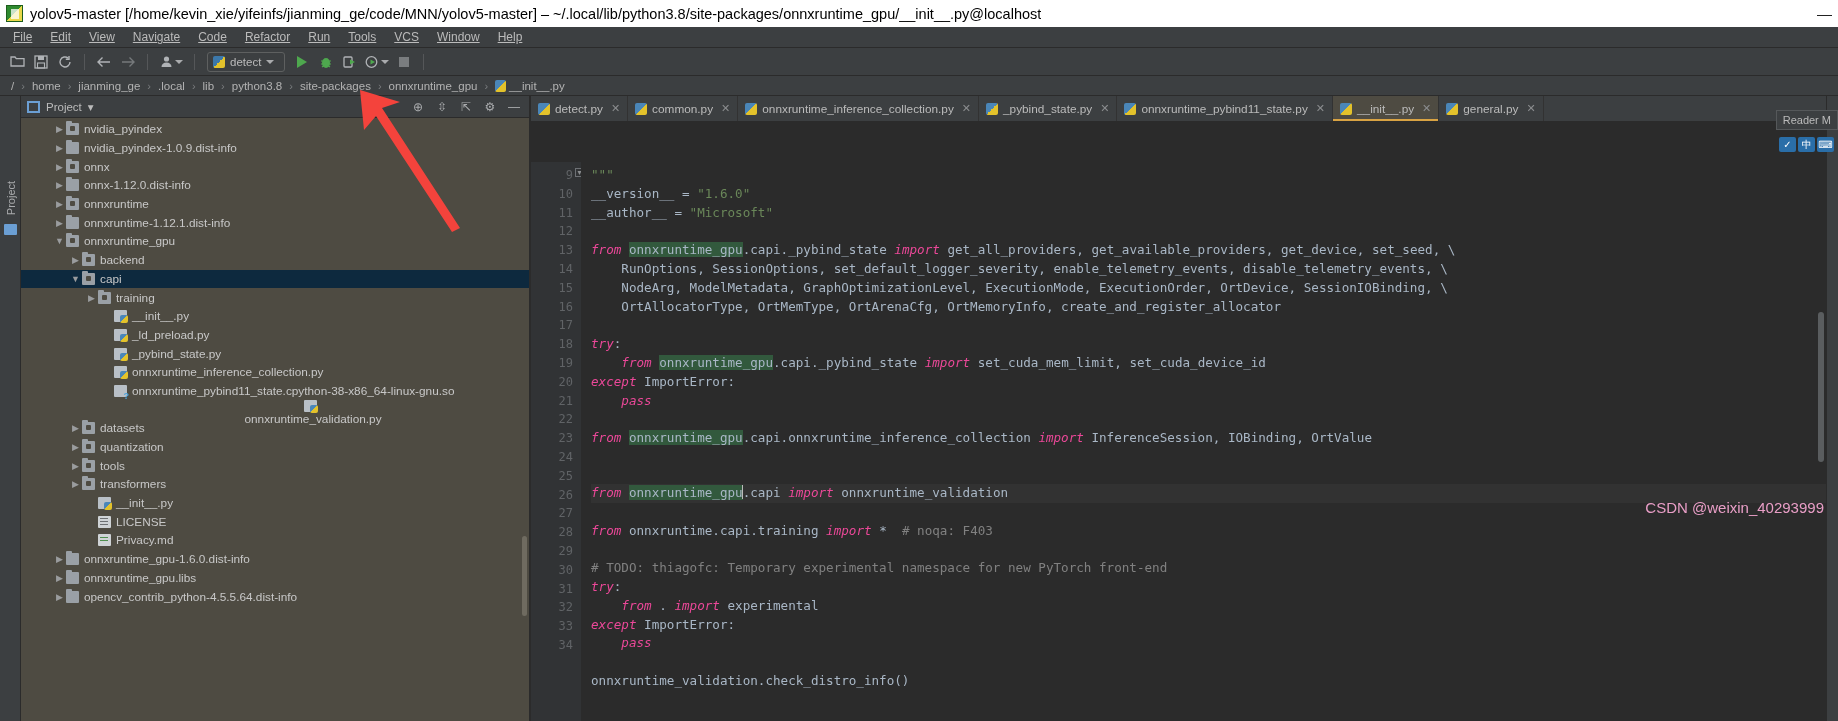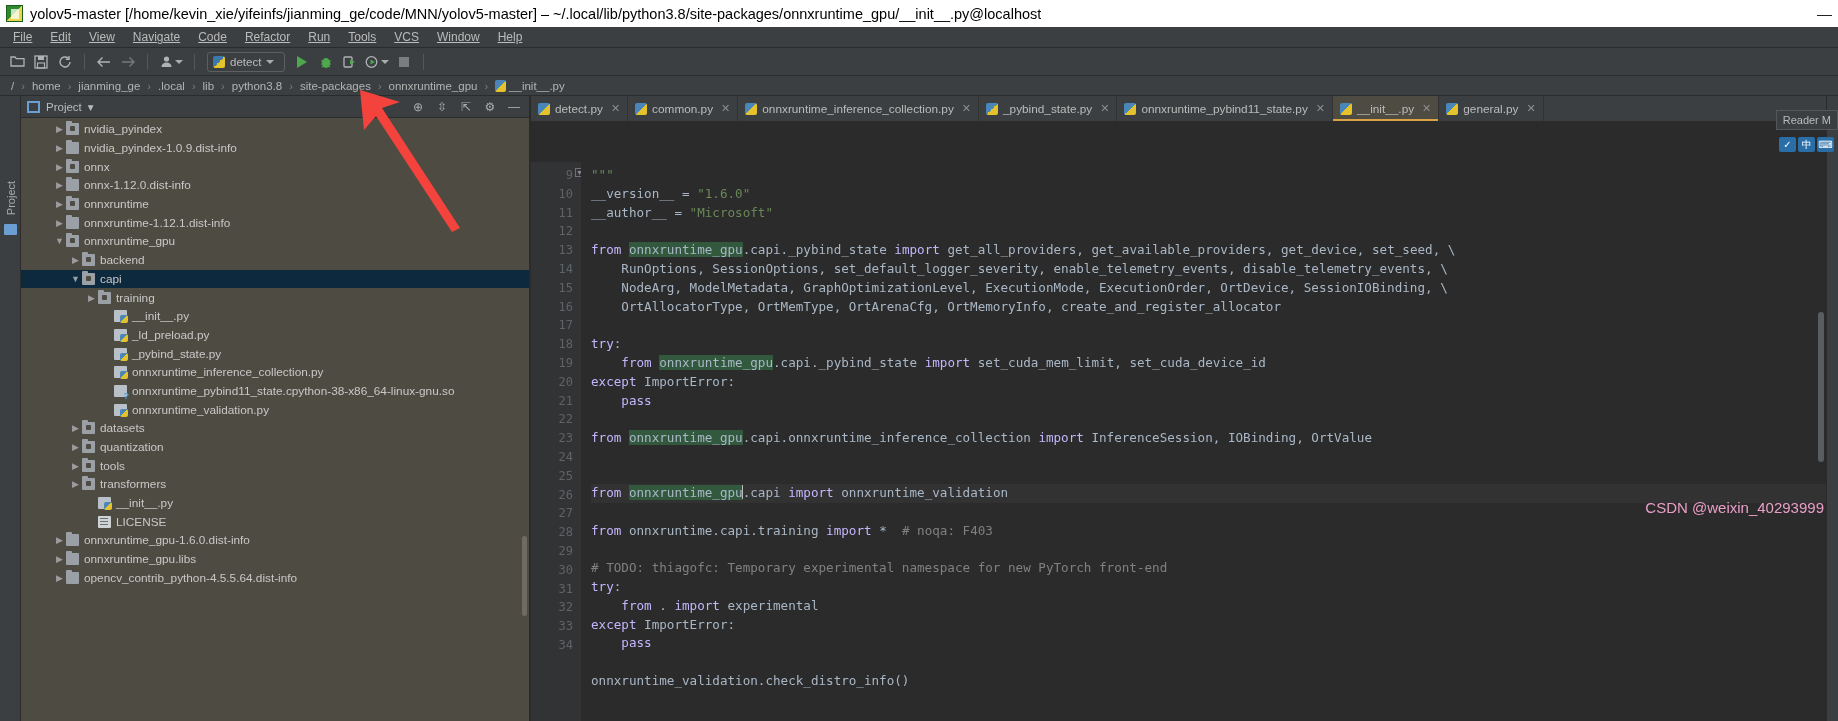--- a/index.html
+++ b/index.html
@@ -184,21 +184,21 @@
     text-align: right; padding-top: 4px; padding-right: 8px; user-select: none;
   }
   .gline { height: 18.8px; line-height: 18.8px; }
   .code {
     flex: 1; background: #2b2b2b; padding-top: 4px; padding-left: 10px;
     font-family: "DejaVu Sans Mono", monospace; font-size: 12.6px;
     color: #a9b7c6; white-space: pre; overflow: hidden; position: relative;
   }
   .cline { height: 18.8px; line-height: 18.8px; }
   .cline.cur { background: #323232; margin-top: 36px; }
-  .kw { color: #c4b5fd; }
+  .kw { color: #ec4899; font-style: italic; }
   .str { color: #6a8759; }
   .cmt { color: #808080; }
   .hl { background: #32593d; }
   .cursor {
     display: inline-block; width: 1px; height: 14px; background: #bbbbbb;
     vertical-align: -2px; margin: 0 -0.5px;
   }
   .fold {
     position: absolute; left: 44px; width: 9px; height: 9px;
     border: 1px solid #6e7175; color: #8b8d8f; font-size: 8px;
@@ -446,21 +446,21 @@
           <div class="trow" style="padding-left: 80px;">
             <span class="arrow none"></span>
             <span class="ico py"></span>
             <span>onnxruntime_inference_collection.py</span>
           </div>
           <div class="trow" style="padding-left: 80px;">
             <span class="arrow none"></span>
             <span class="ico so"></span>
             <span>onnxruntime_pybind11_state.cpython-38-x86_64-linux-gnu.so</span>
           </div>
-          <div class="trow" style="padding-left: 80px;">
+          <div class="trow" style="padding-left: 80px; flex-direction: column;">
             <span class="arrow none"></span>
             <span class="ico py"></span>
             <span>onnxruntime_validation.py</span>
           </div>
           <div class="trow" style="padding-left: 48px;">
             <span class="arrow">▶</span>
             <span class="ico pkg"></span>
             <span>datasets</span>
           </div>
           <div class="trow" style="padding-left: 48px;">
@@ -480,20 +480,25 @@
           </div>
           <div class="trow" style="padding-left: 64px;">
             <span class="arrow none"></span>
             <span class="ico py"></span>
             <span>__init__.py</span>
           </div>
           <div class="trow" style="padding-left: 64px;">
             <span class="arrow none"></span>
             <span class="ico txt"></span>
             <span>LICENSE</span>
+          </div>
+          <div class="trow" style="padding-left: 64px;">
+            <span class="arrow none"></span>
+            <span class="ico md"></span>
+            <span>Privacy.md</span>
           </div>
           <div class="trow" style="padding-left: 32px;">
             <span class="arrow">▶</span>
             <span class="ico folder"></span>
             <span>onnxruntime_gpu-1.6.0.dist-info</span>
           </div>
           <div class="trow" style="padding-left: 32px;">
             <span class="arrow">▶</span>
             <span class="ico folder"></span>
             <span>onnxruntime_gpu.libs</span>

